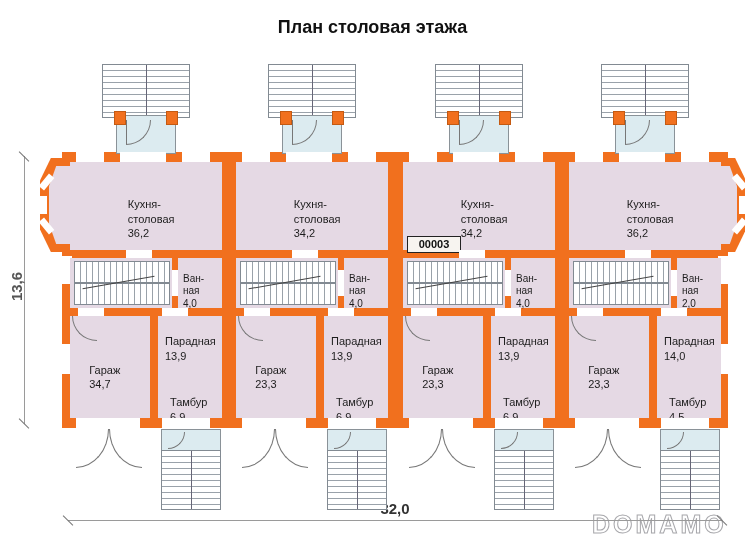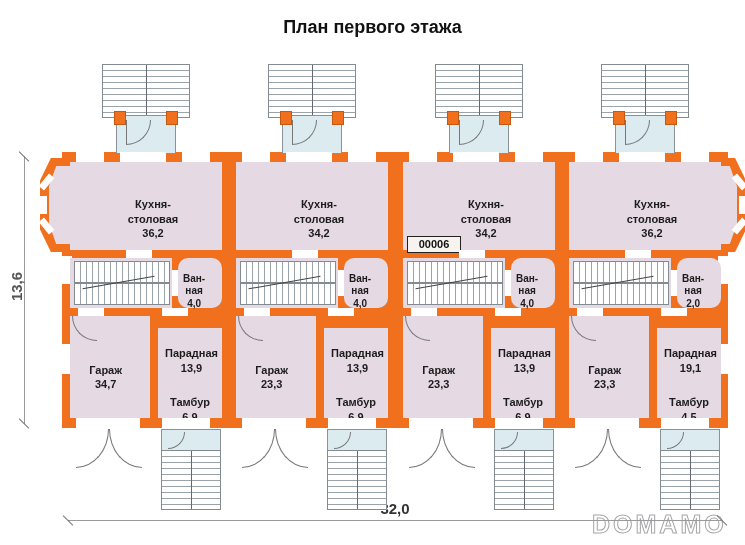--- a/index.html
+++ b/index.html
@@ -9,27 +9,27 @@
          font-size:18px;font-weight:bold;color:#111;}
 
   
   .building{position:absolute;left:62px;top:152px;width:666px;height:276px;background:#f1701e;}
   .unit{position:absolute;top:0;width:167px;height:276px;}
   .u0{left:0}.u1{left:166px}.u2{left:333px}.u3{left:499px}
 
   .room{position:absolute;background:#e5d9e4;}
   .kitchen{left:8px;top:10px;width:152px;height:88px;}
   .hall{left:8px;top:106px;width:102px;height:50px;}
-  .bath{left:116px;top:106px;width:44px;height:50px;border-radius:10px;}
+  .bath{left:116px;top:106px;width:44px;height:50px;}
   .garage{left:8px;top:164px;width:80px;height:102px;}
-  .parade{left:96px;top:164px;width:64px;height:60px;margin-top:12px;}
+  .parade{left:96px;top:164px;width:64px;height:60px;}
   .tambur{left:96px;top:224px;width:64px;height:42px;}
 
-  .lbl{position:absolute;font-weight:bold;color:#1c1c1c;font-size:11px;line-height:1.3;
-       white-space:pre-line;text-align:center;}
+  .lbl{position:absolute;font-weight:normal;color:#1c1c1c;font-size:11px;line-height:1.3;
+       white-space:pre-line;}
   .lbl .ar{display:block;}
   .kitchen .lbl{left:38%;top:24%;}
   .bath .lbl{left:5px;top:2px;font-size:10px;line-height:1.25;}
   .garage .lbl{left:24%;top:32%;}
   .parade .lbl{left:7px;top:4px;}
   .tambur .lbl{left:12px;top:5px;}
 
   
   .gap{position:absolute;background:#fff;}
   .g-top-door{left:58px;top:0;width:46px;height:10px;}
@@ -118,21 +118,21 @@
       -webkit-text-stroke:1.5px rgba(150,150,156,0.55);letter-spacing:10px;}
   .wm-center{left:168px;top:232px;font-size:56px;}
   .wm-corner{left:592px;top:510px;font-size:25px;letter-spacing:3px;
       -webkit-text-stroke:1px rgba(145,145,150,0.8);}
 </style>
 </head>
 <body>
 
 <div class="screen">
 
-  <div class="title">План первого этажа</div>
+  <div class="title">План столовая этажа</div>
 
   <div class="wm wm-center">DOMAMO</div>
   <div class="wm wm-corner">DOMAMO</div>
 
   <div class="dim-v-line"></div>
   <div class="tick tv1"></div>
   <div class="tick tv2"></div>
   <div class="dim-v-label">13,6</div>
 
   <div class="dim-h-line"></div>
@@ -329,21 +329,21 @@
         <div class="arc arc-br" style="left:9px;top:4px;width:24px;height:24px"></div>
         <div class="leaf-v" style="left:9px;top:4px;height:24px"></div>
       </div>
 
       <div class="room kitchen">
         <div class="lbl">
           <span>Кухня-
 столовая</span>
           <span class="ar">34,2</span>
         </div>
-        <div class="elev elev-k">00006</div>
+        <div class="elev elev-k">00003</div>
       </div>
 
       <div class="room hall">
         <div class="istairs">
           <div class="fl fl1"></div>
           <div class="fl fl2"></div>
           <div class="sarrow"></div>
         </div>
       </div>
 
@@ -449,21 +449,21 @@
         <div class="arc arc-bl" style="left:2px;top:0;width:24px;height:24px"></div>
         <div class="lbl">
           <span>Гараж</span>
           <span class="ar">23,3</span>
         </div>
       </div>
 
       <div class="room parade">
         <div class="lbl">
           <span>Парадная</span>
-          <span class="ar">19,1</span>
+          <span class="ar">14,0</span>
         </div>
         <div class="ddoor">
           <div class="arc arc-tr dd-l"></div>
           <div class="arc arc-tl dd-r"></div>
         </div>
       </div>
 
       <div class="room tambur">
         <div class="lbl">
           <span>Тамбур</span>

